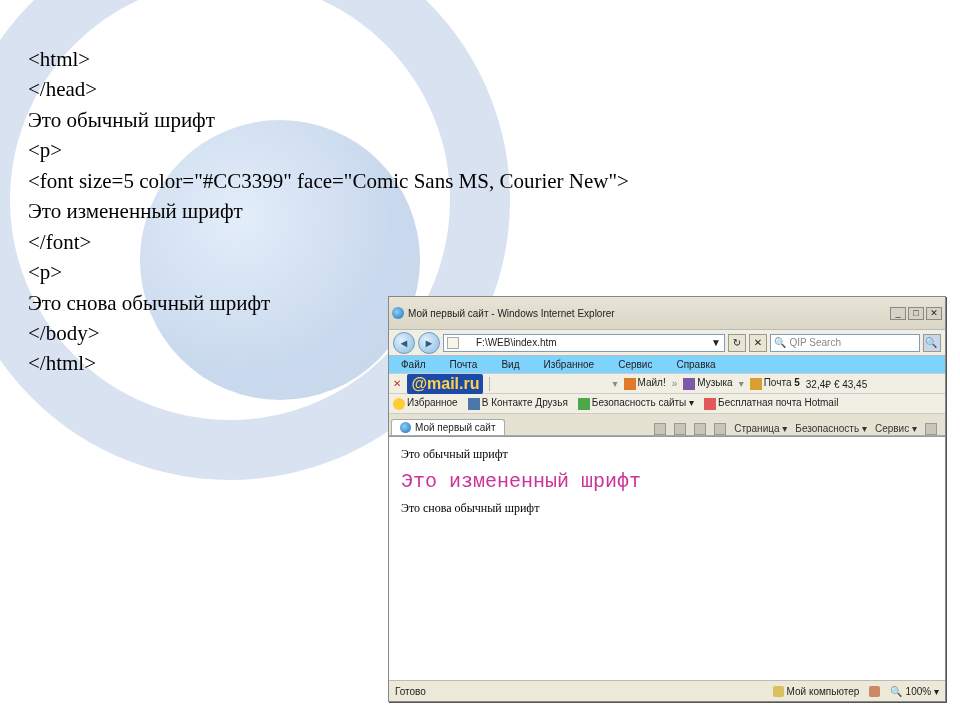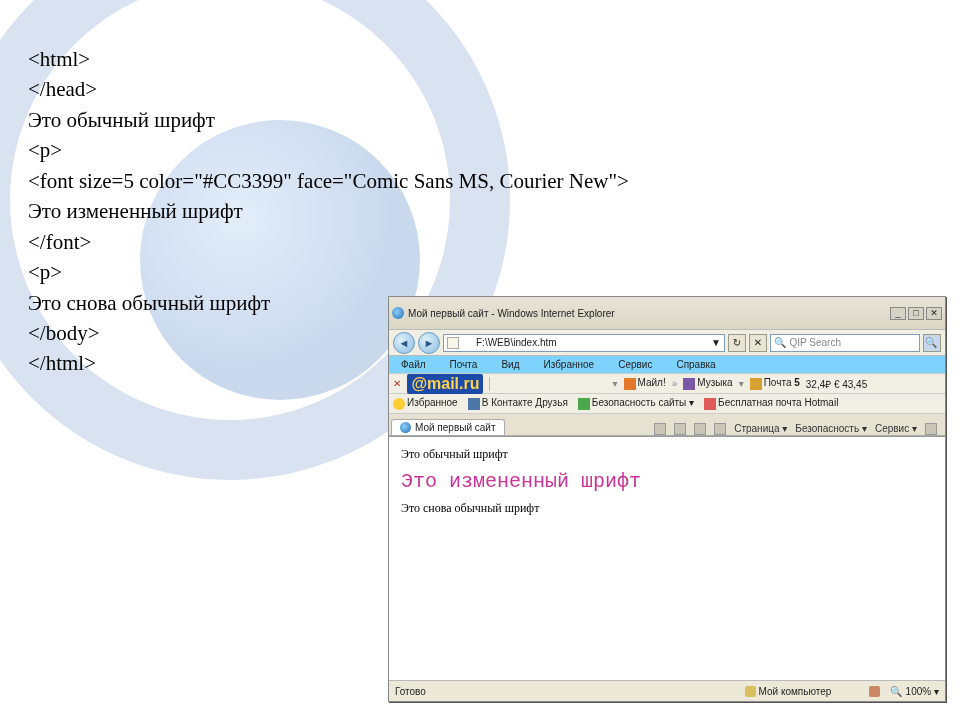--- a/index.html
+++ b/index.html
@@ -183,21 +183,21 @@
     padding:10px 12px;font-family:'Times New Roman',serif;font-size:12px;color:#000;
   }
   .content-area .changed {
     color:#CC3399;font-family:'Comic Sans MS','Courier New',cursive;font-size:20px;margin:8px 0;
   }
   .statusbar {
     height:18px;background:#ece9d8;border-top:1px solid #bbb;
     display:flex;align-items:center;padding:10px 6px;gap:10px;font-size:10px;
   }
   .statusbar .sp{flex:1;}
-  .statusbar .zone{display:flex;align-items:center;gap:3px;margin-left:28px;}
+  .statusbar .zone{display:flex;align-items:center;gap:3px;}
   .statusbar .zi{width:11px;height:11px;background:#d8c060;border-radius:2px;}
 </style>
 </head>
 <body>
 
 <div class="bg-swoosh"></div>
 <div class="bg-swoosh2"></div>
 
 <div class="code-block">
   <div class="line">&lt;html&gt;</div>

